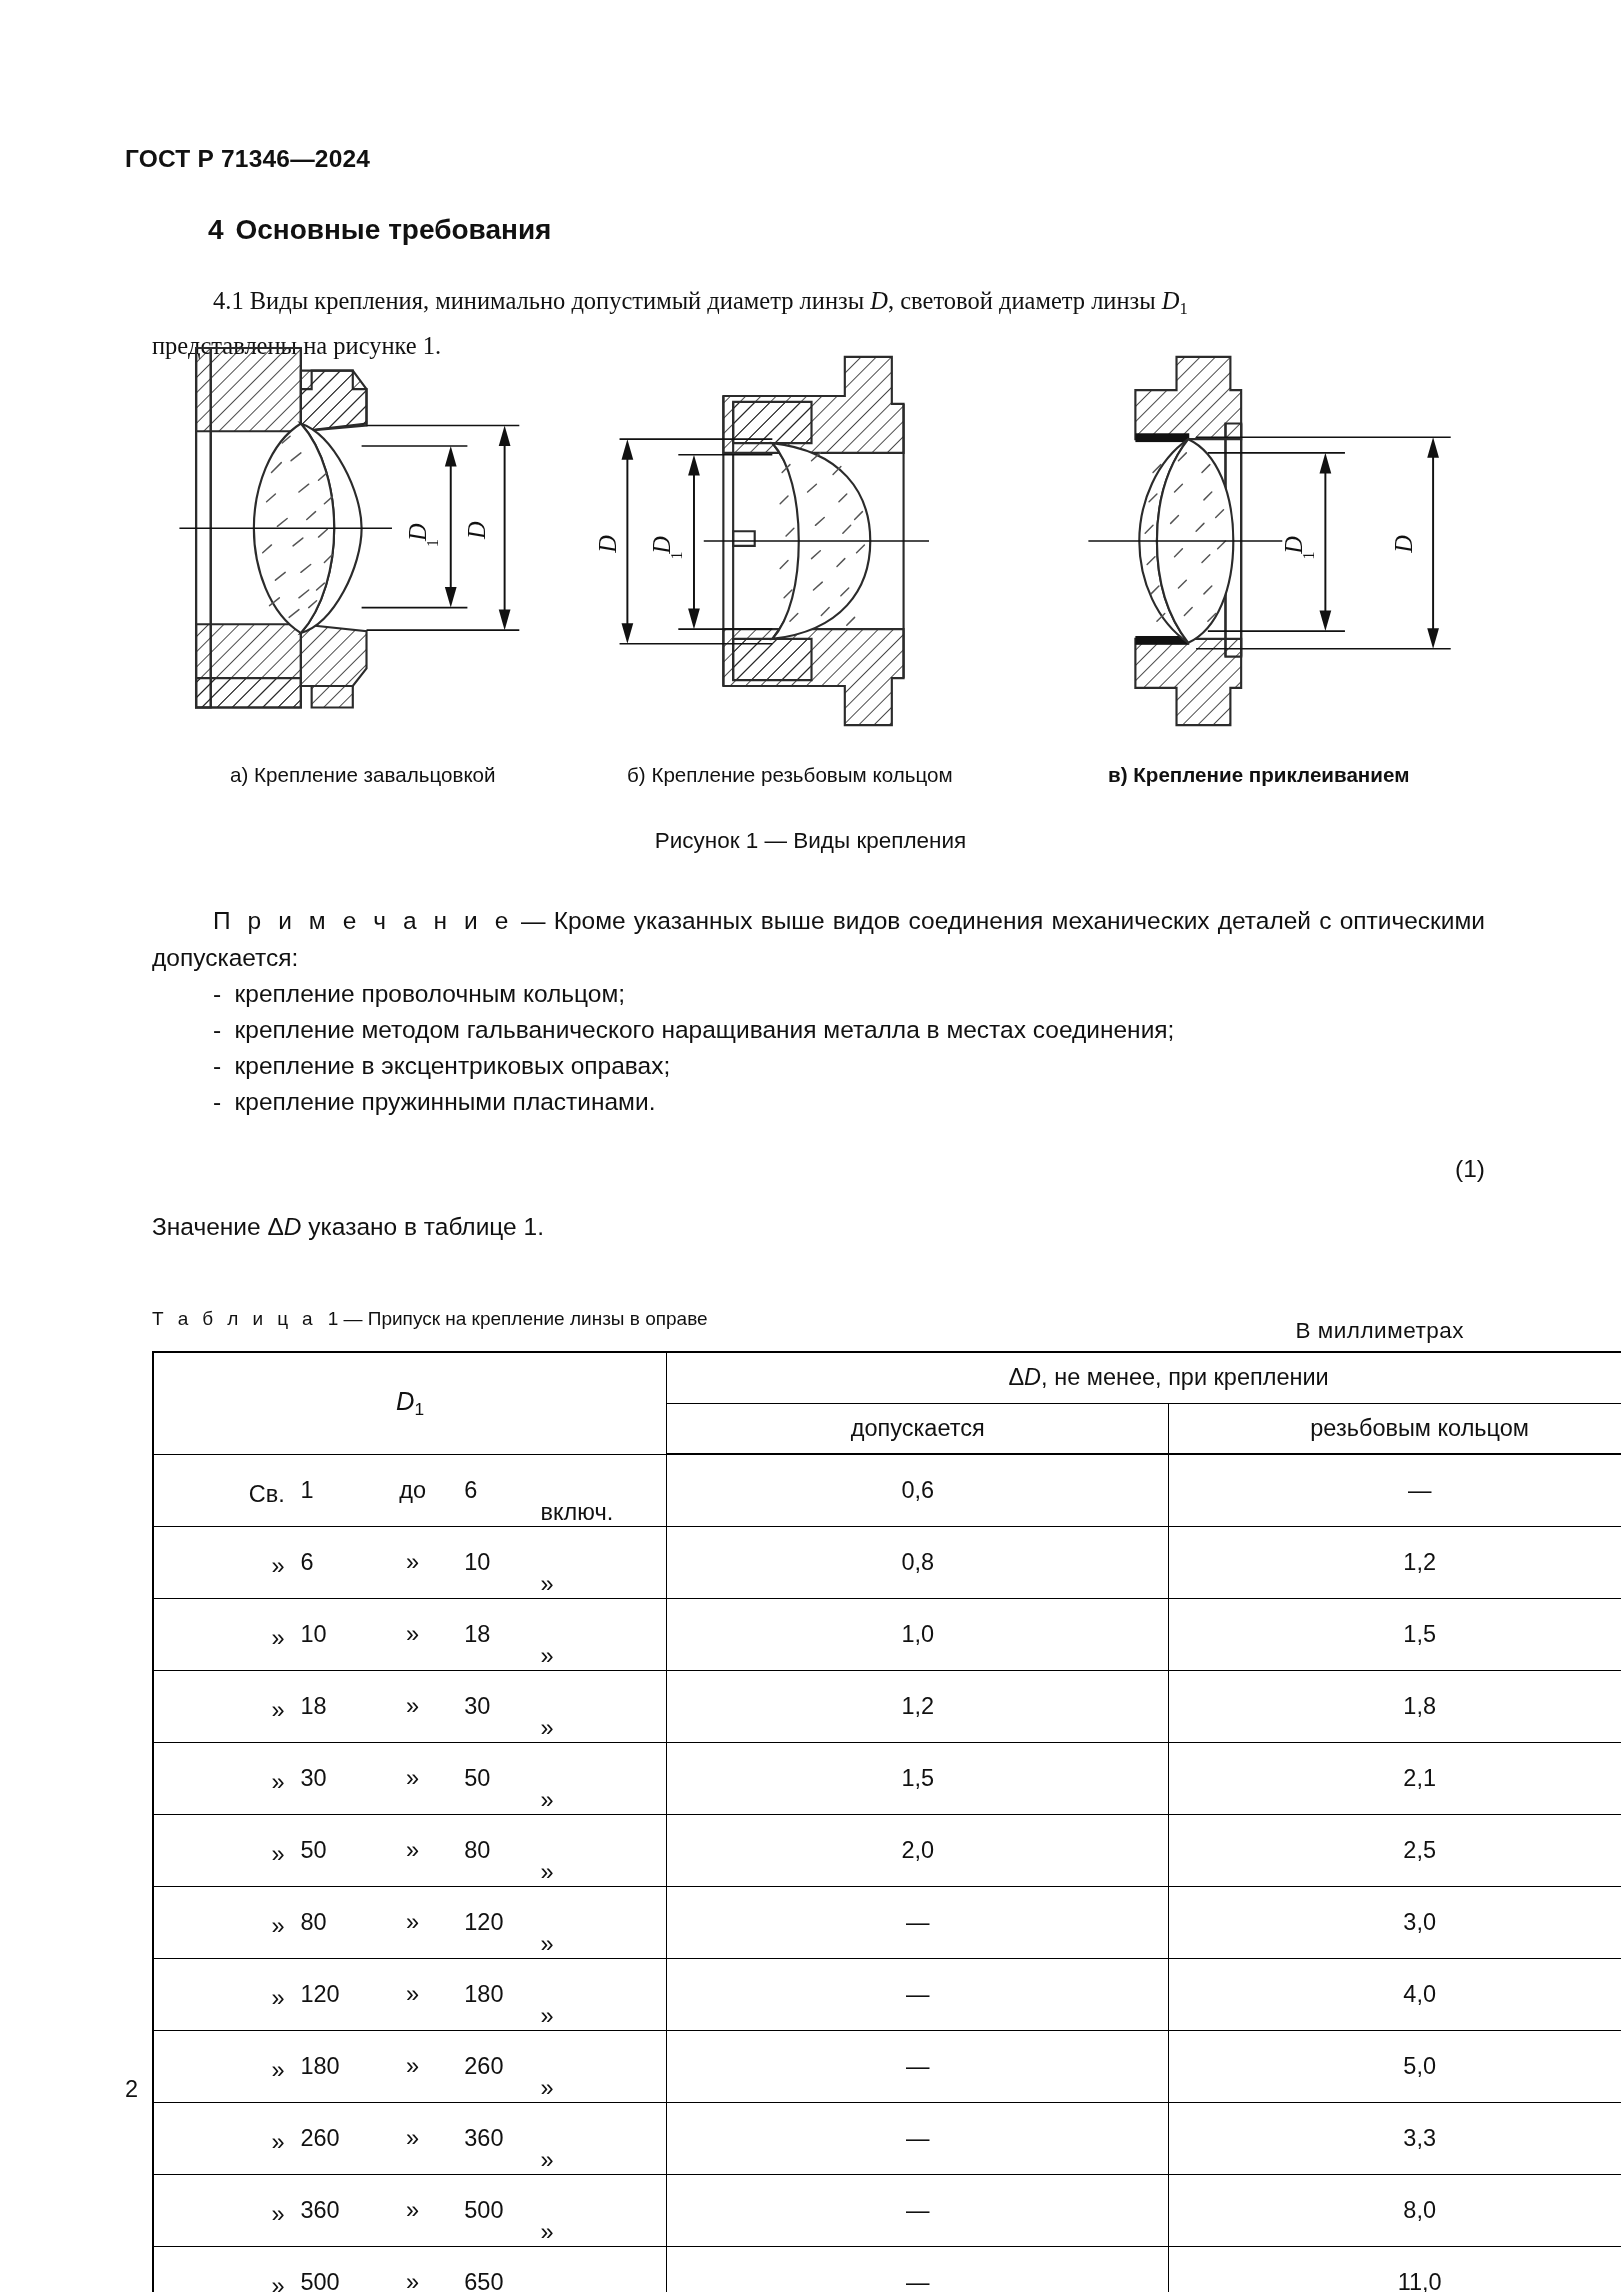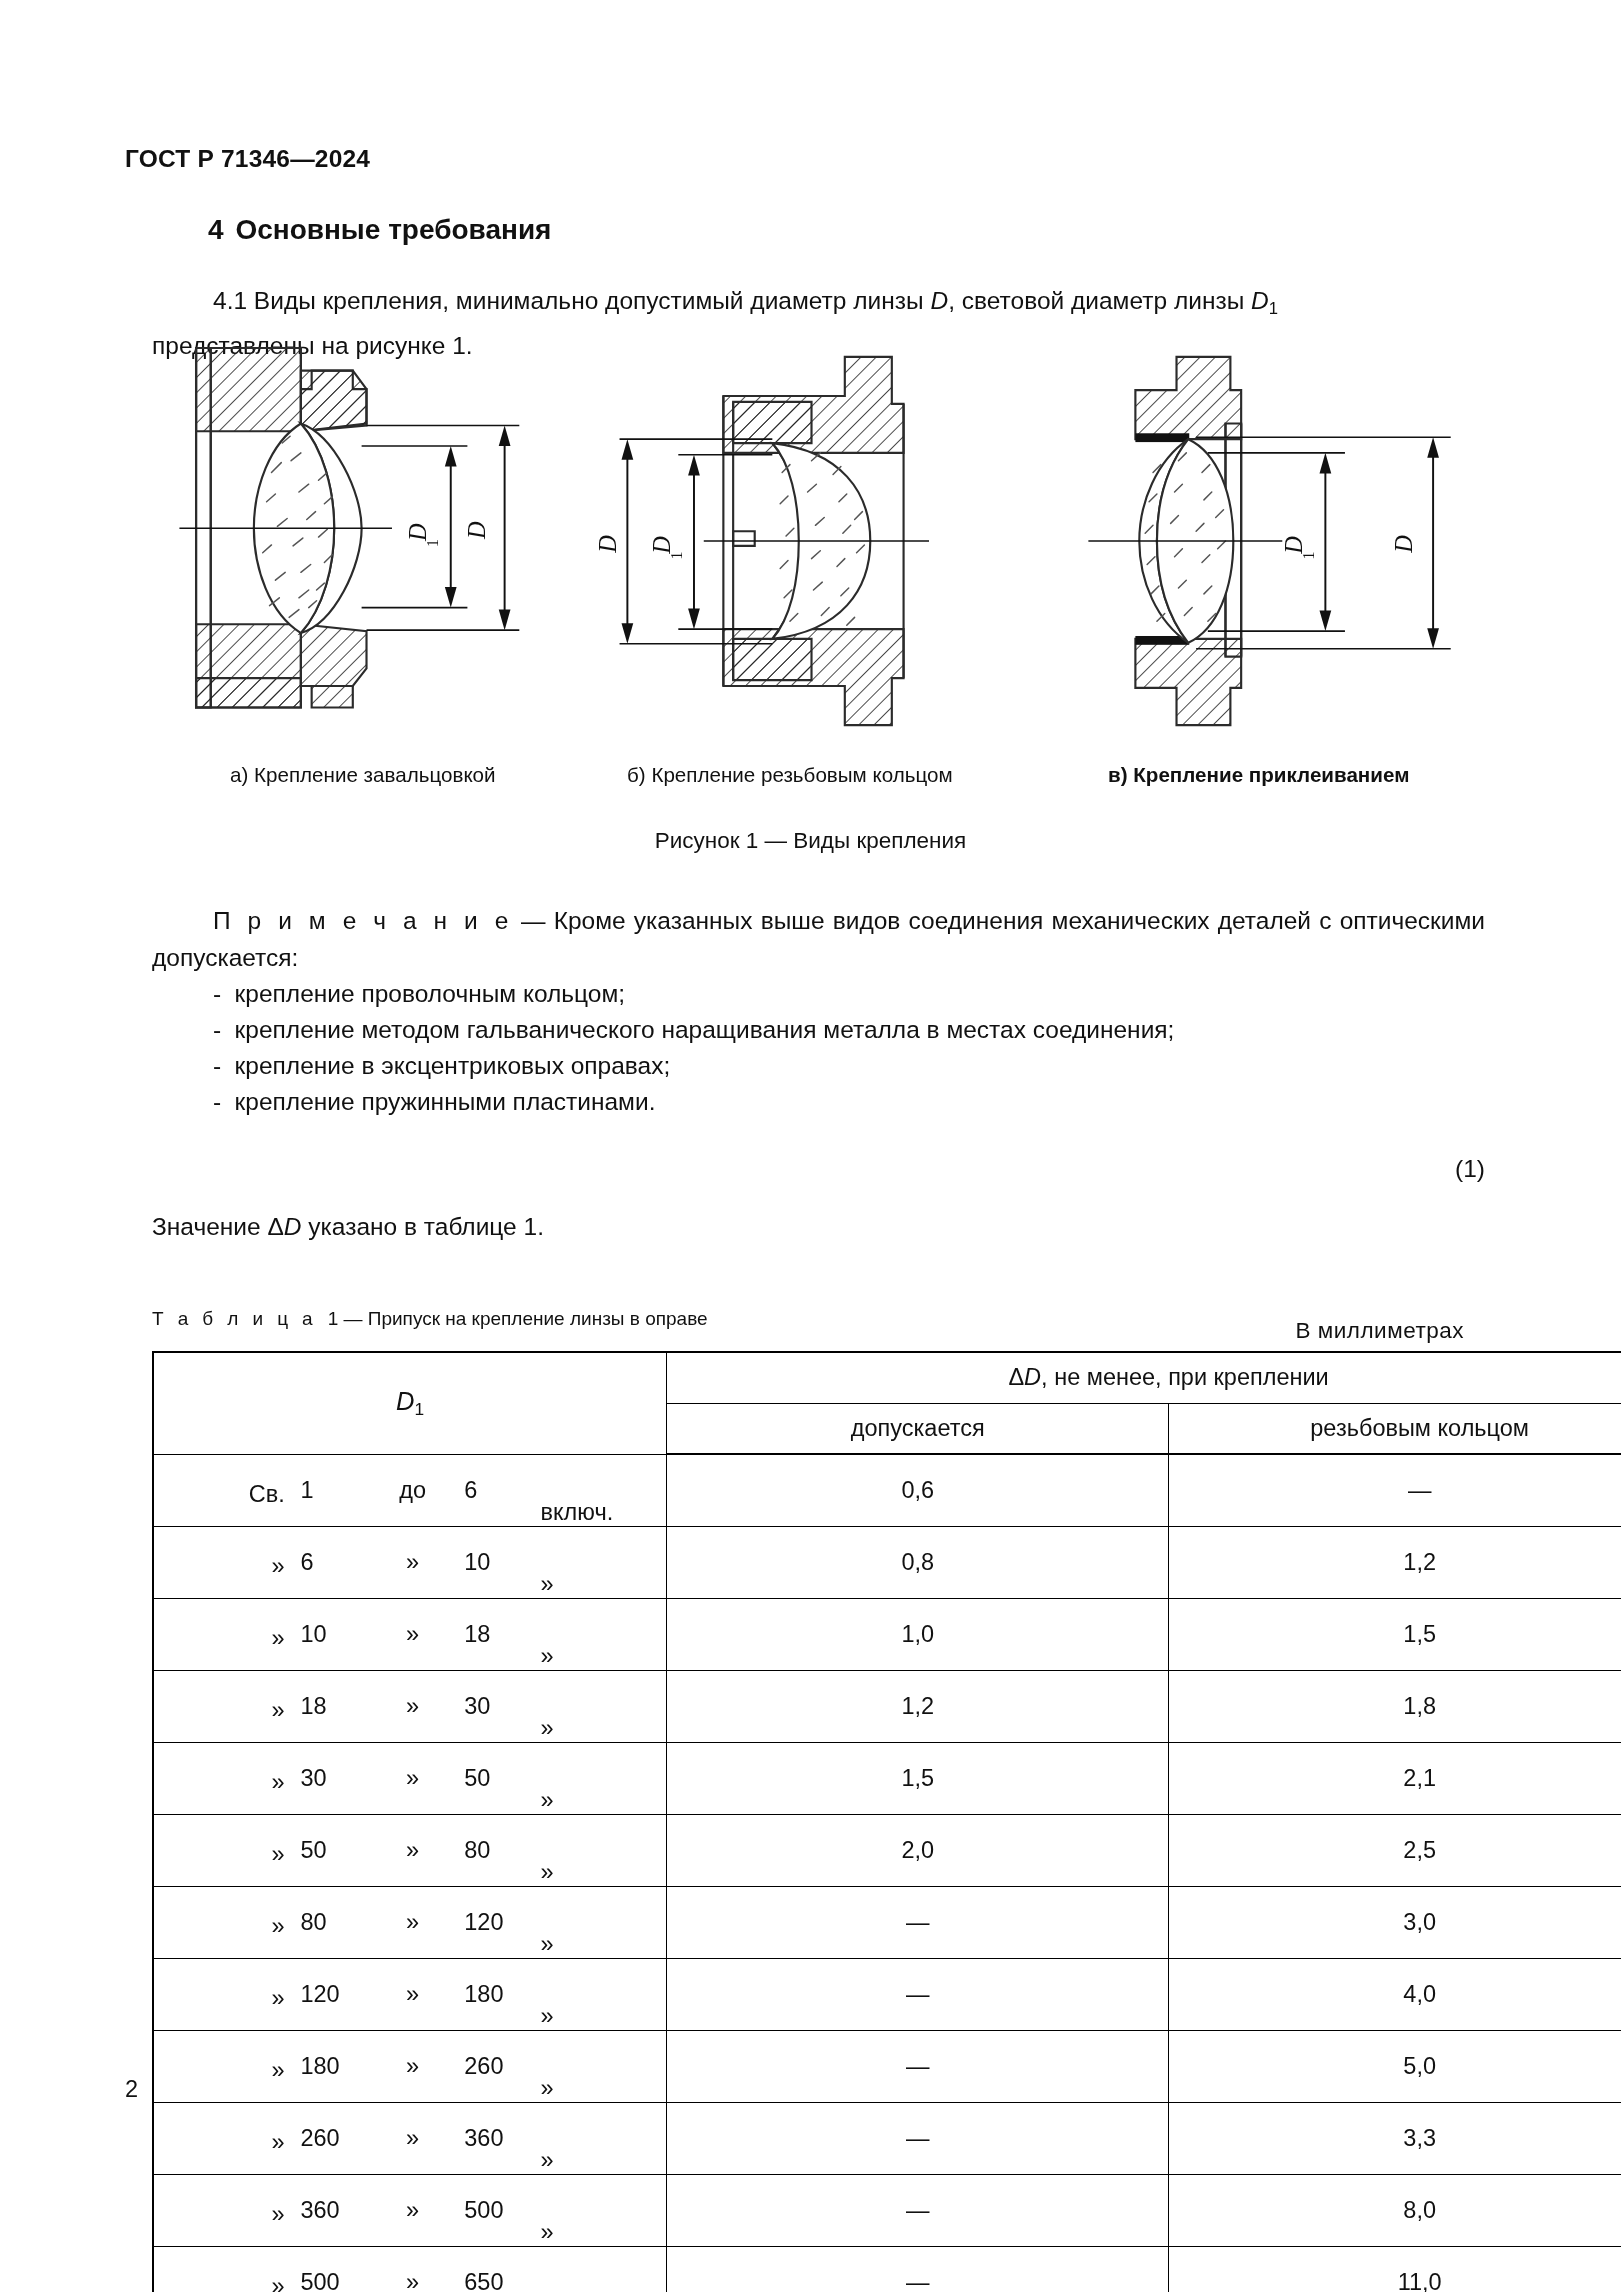--- a/index.html
+++ b/index.html
@@ -179,21 +179,21 @@
 <body>
 
 <div class="page">
 
   <div class="doc-header">ГОСТ Р 71346—2024</div>
 
   <div class="section-heading">
     <span class="num">4</span><span>Основные требования</span>
   </div>
 
-  <div class="body-col" style="top:282px;">
+  <div class="body-col" style="top:282px;font-family:Liberation Serif, serif;">
     <p class="para"><span class="indent"></span><span>4.1  Виды крепления, минимально допустимый диаметр линзы </span><span class="ital">D</span><span>, световой диаметр линзы </span><span class="ital">D</span><sub class="sb">1</sub><br><span>представлены на рисунке 1.</span></p>
   </div>
 
   <div class="figure-area">
 
     <div class="fig-cell" style="left:0px; width:382px;">
       <svg width="382" height="392" viewBox="0 0 390 400">
         <defs>
           <pattern id="hatchA" width="11" height="11" patternTransform="rotate(45)" patternUnits="userSpaceOnUse">
             <line x1="0" y1="0" x2="0" y2="11" stroke="#1a1a1a" stroke-width="1.6"></line>

